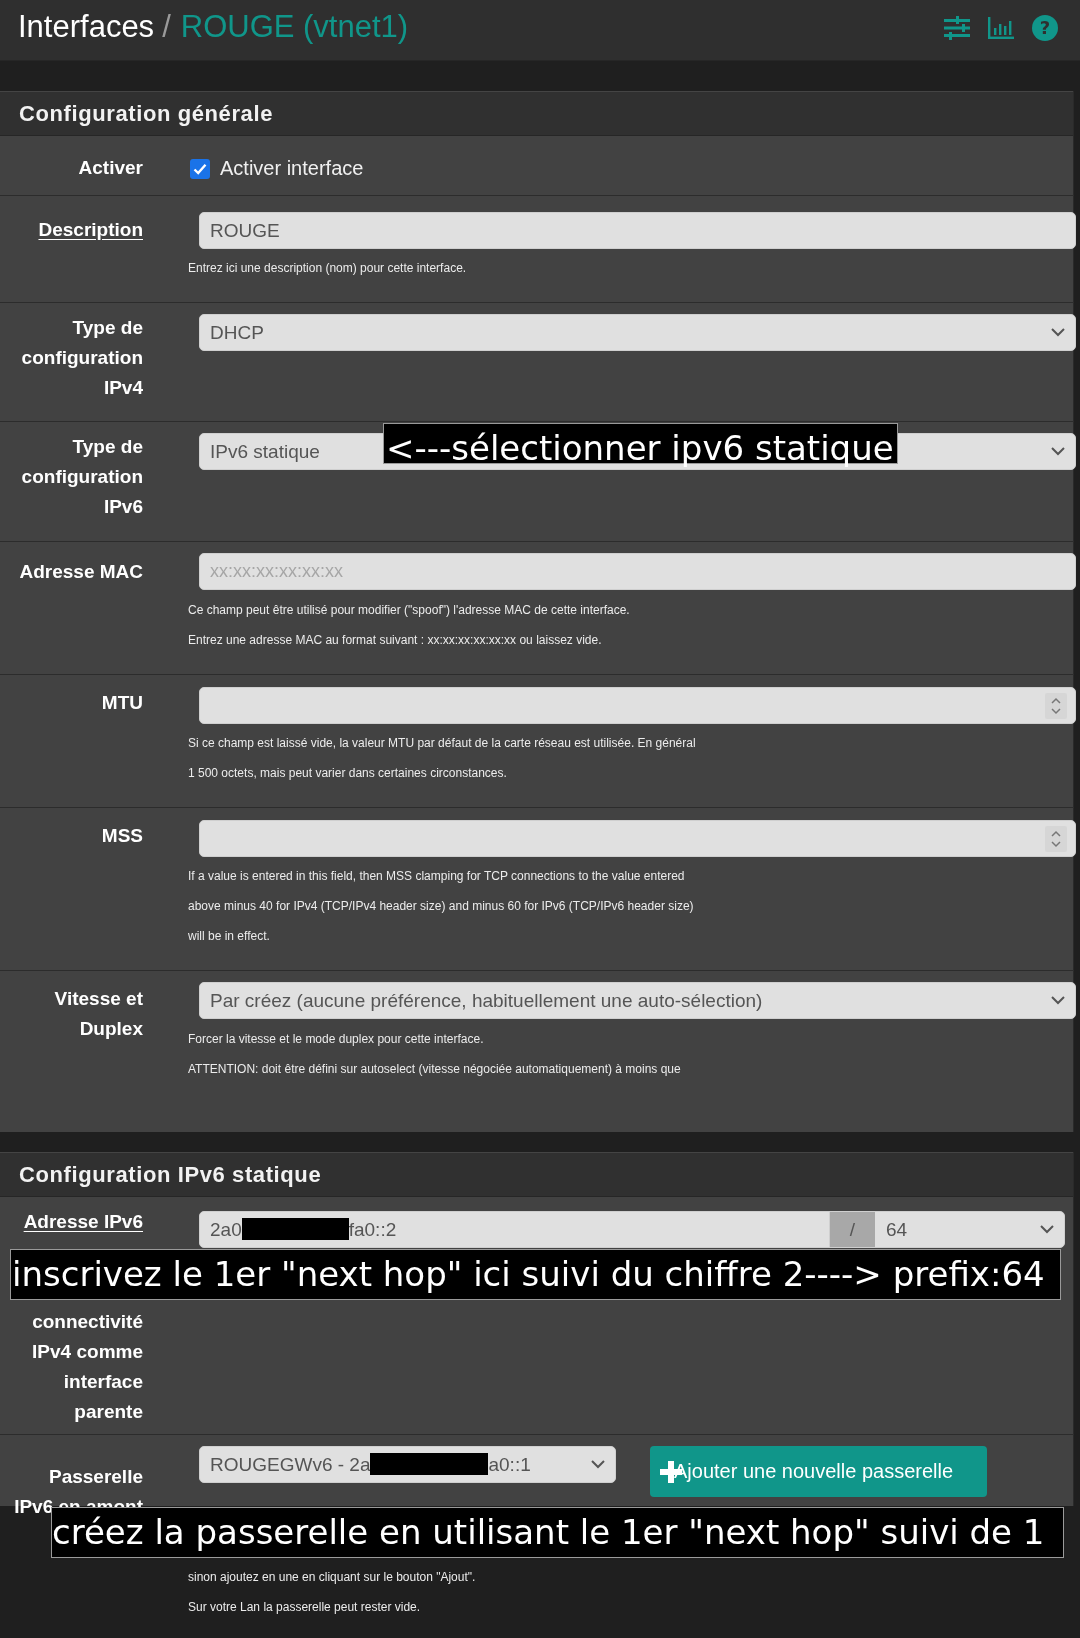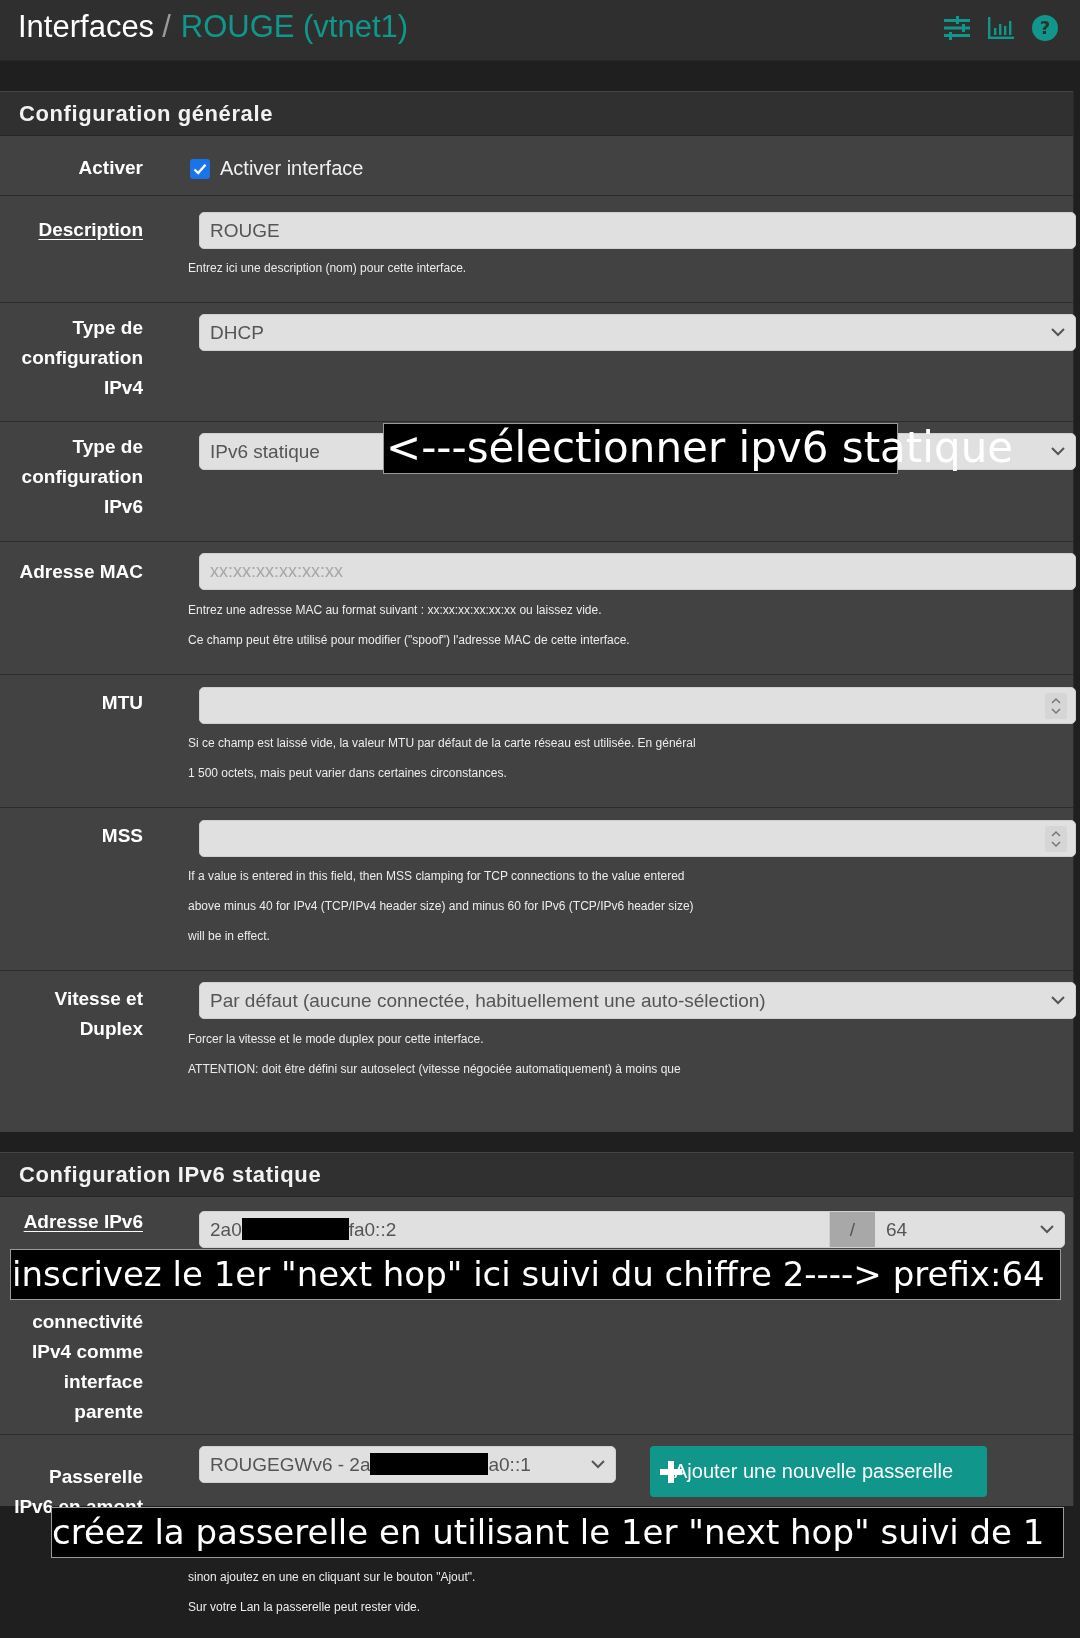--- a/index.html
+++ b/index.html
@@ -122,29 +122,29 @@
       <div>IPv6</div>
     </div>
     <div class="field" style="top:11px;">
       <span>IPv6 statique</span>
       <span class="chev">
           <svg width="14" height="9" viewBox="0 0 14 9">
             <path d="M1 1 L7 7 L13 1" stroke="#555" stroke-width="2" fill="none"></path>
           </svg>
         </span>
     </div>
-    <div class="annot" style="left:383px; top:1px; height:51px; width:515px; font-size:42px; line-height:48px; padding-left:2px;">&lt;---sélectionner ipv6 statique</div>
+    <div class="annot" style="left:383px; top:1px; height:41px; width:515px; font-size:34px; line-height:48px; padding-left:2px;">&lt;---sélectionner ipv6 statique</div>
   </div>
 
   <div class="row" style="top:451px; height:133px;">
     <div class="lbl" style="top:15px;">Adresse MAC</div>
     <div class="field ph" style="top:11px;">xx:xx:xx:xx:xx:xx</div>
     <div class="help" style="top:53px;">
+      <div>Ce champ peut être utilisé pour modifier ("spoof") l'adresse MAC de cette interface.</div>
       <div>Entrez une adresse MAC au format suivant : xx:xx:xx:xx:xx:xx ou laissez vide.</div>
-      <div>Ce champ peut être utilisé pour modifier ("spoof") l'adresse MAC de cette interface.</div>
     </div>
   </div>
 
   <div class="row" style="top:584px; height:133px;">
     <div class="lbl" style="top:13px;">MTU</div>
     <div class="field" style="top:12px;">
       <span></span>
       <span class="spin"><svg width="22" height="26" viewBox="0 0 22 26">
             <path d="M7 10 L11 6 L15 10" stroke="#777" stroke-width="1.5" fill="none"></path>
             <path d="M7 16 L11 20 L15 16" stroke="#777" stroke-width="1.5" fill="none"></path>
@@ -171,21 +171,21 @@
       <div>will be in effect.</div>
     </div>
   </div>
 
   <div class="row" style="top:880px; height:161px; border-bottom:none;">
     <div class="lbl" style="top:13px;">
       <div>Vitesse et</div>
       <div>Duplex</div>
     </div>
     <div class="field" style="top:11px;">
-      <span>Par défaut (aucune connectée, habituellement une auto-sélection)</span>
+      <span>Par créez (aucune préférence, habituellement une auto-sélection)</span>
       <span class="chev">
           <svg width="14" height="9" viewBox="0 0 14 9">
             <path d="M1 1 L7 7 L13 1" stroke="#555" stroke-width="2" fill="none"></path>
           </svg>
         </span>
     </div>
     <div class="help" style="top:53px;">
       <div>Forcer la vitesse et le mode duplex pour cette interface.</div>
       <div>ATTENTION: doit être défini sur autoselect (vitesse négociée automatiquement) à moins que</div>
     </div>

